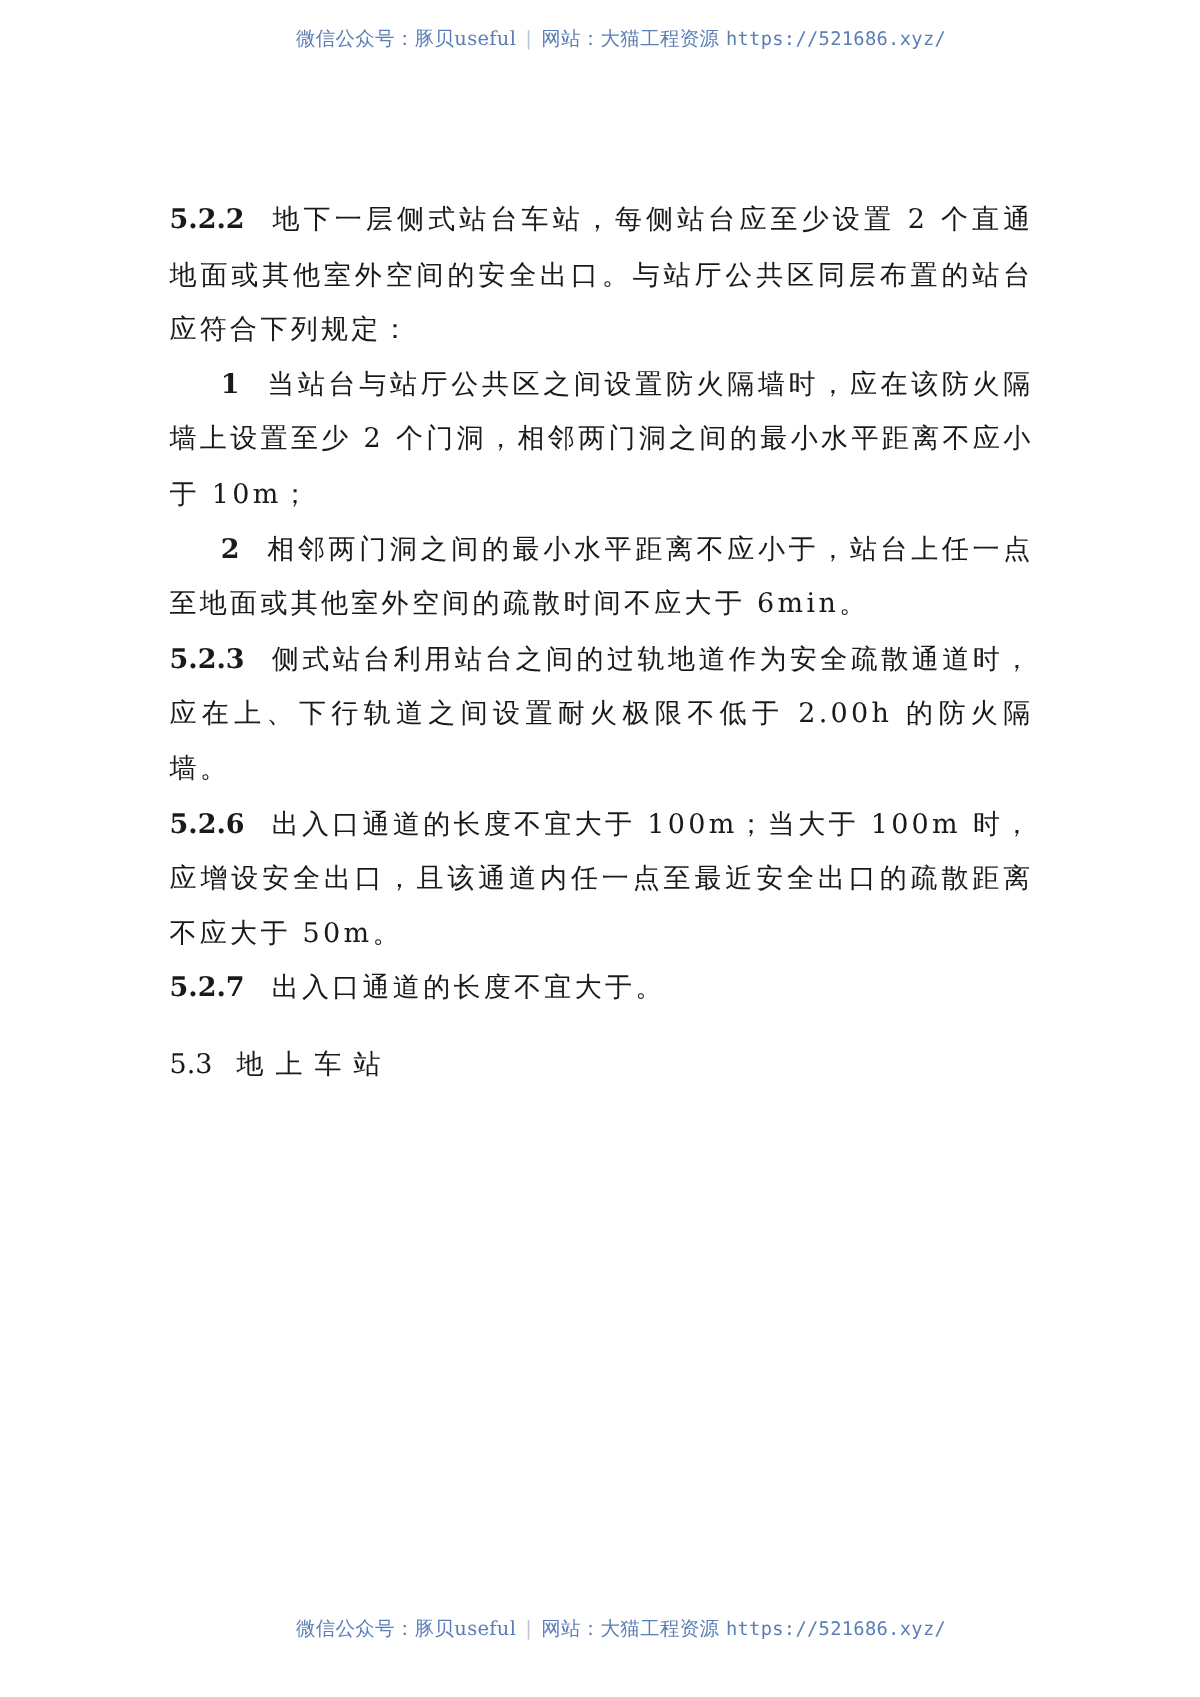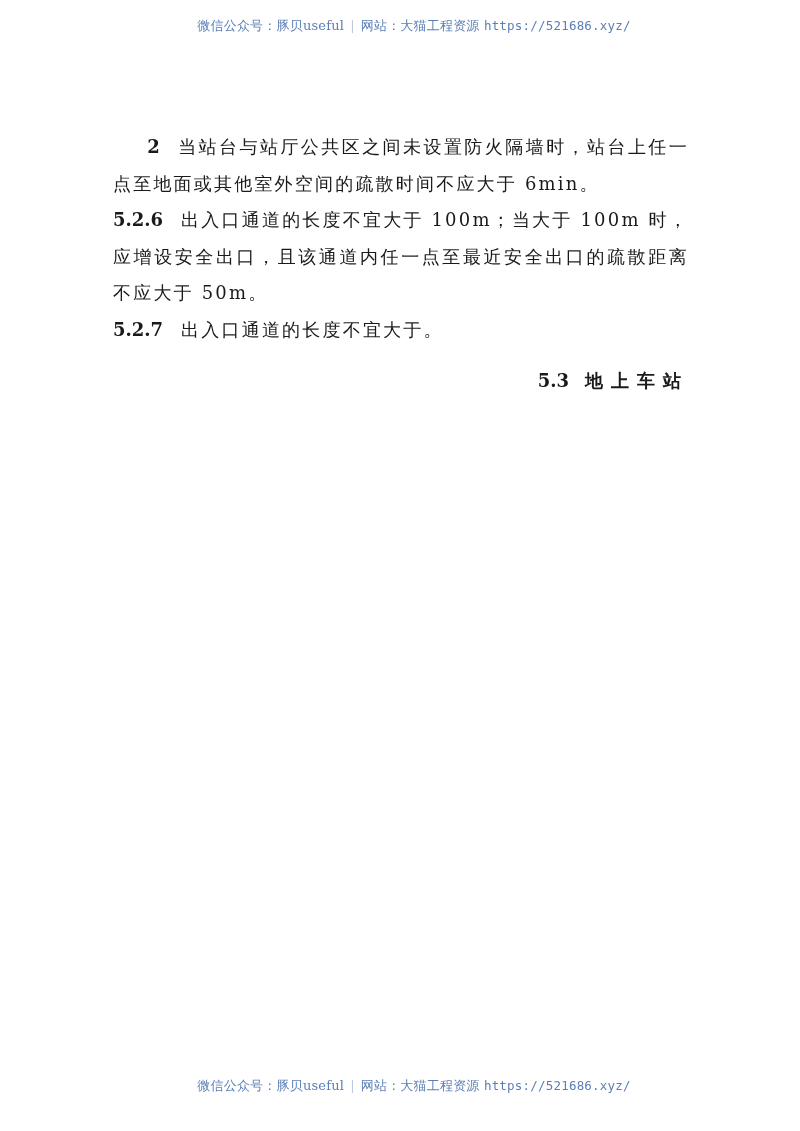--- a/index.html
+++ b/index.html
@@ -17,35 +17,38 @@
   .wm-bottom { top: 1077px; }
   .content {
     position: absolute; left: 113px; top: 129px; width: 576px;
     font-size: 18px; line-height: 36.6px; letter-spacing: 2.2px; text-align: justify;
   }
   .p { margin: 0; }
   .clause-no { font-weight: bold; font-family: "DejaVu Serif", serif; letter-spacing: 0; margin-right: 18px; }
   .item { text-indent: 1.9em; }
   .item-no { font-weight: bold; margin-right: 16px; }
   .section-title {
-    text-align: right; font-weight: bold; margin: 14px 0 12px 0; letter-spacing: 8px;
+    text-align: left; font-weight: normal; margin: 14px 0 12px 0; letter-spacing: 8px;
   }
   .section-title .num { letter-spacing: 0; margin-right: 16px; }
 </style>
 </head>
 <body>
 
 <div class="watermark wm-top">
   <span>微信公众号：豚贝useful</span><span class="sep">|</span><span>网站：大猫工程资源</span> <span class="url">https://521686.xyz/</span>
 </div>
 
 <div class="content">
 
-  <p class="p item"><span class="item-no">2</span><span>当站台与站厅公共区之间未设置防火隔墙时，站台上任一点至地面或其他室外空间的疏散时间不应大于 6min。</span></p>
+  <p class="p"><span class="clause-no">5.2.2</span><span>地下一层侧式站台车站，每侧站台应至少设置 2 个直通地面或其他室外空间的安全出口。与站厅公共区同层布置的站台应符合下列规定：</span></p>
+  <p class="p item"><span class="item-no">1</span><span>当站台与站厅公共区之间设置防火隔墙时，应在该防火隔墙上设置至少 2 个门洞，相邻两门洞之间的最小水平距离不应小于 10m；</span></p>
+  <p class="p item"><span class="item-no">2</span><span>相邻两门洞之间的最小水平距离不应小于，站台上任一点至地面或其他室外空间的疏散时间不应大于 6min。</span></p>
 
+  <p class="p"><span class="clause-no">5.2.3</span><span>侧式站台利用站台之间的过轨地道作为安全疏散通道时，应在上、下行轨道之间设置耐火极限不低于 2.00h 的防火隔墙。</span></p>
   <p class="p"><span class="clause-no">5.2.6</span><span>出入口通道的长度不宜大于 100m；当大于 100m 时，应增设安全出口，且该通道内任一点至最近安全出口的疏散距离不应大于 50m。</span></p>
   <p class="p"><span class="clause-no">5.2.7</span><span>出入口通道的长度不宜大于。</span></p>
 
   <div class="section-title"><span class="num">5.3</span><span>地上车站</span></div>
 
 </div>
 
 <div class="watermark wm-bottom">
   <span>微信公众号：豚贝useful</span><span class="sep">|</span><span>网站：大猫工程资源</span> <span class="url">https://521686.xyz/</span>
 </div>

